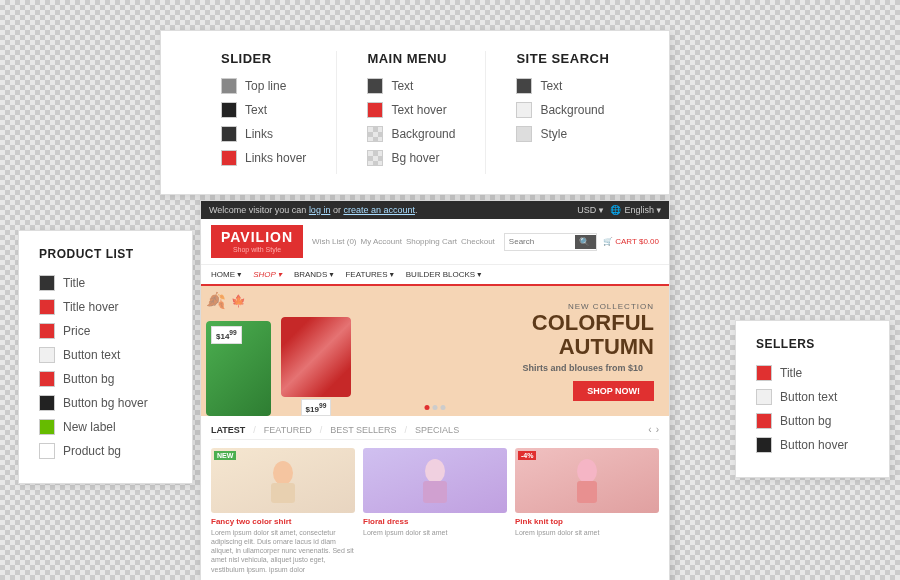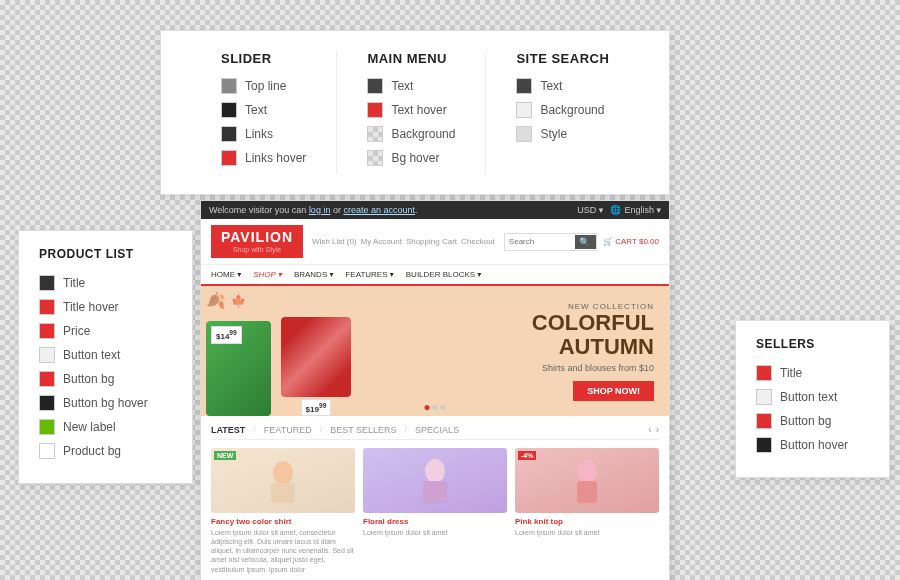--- a/index.html
+++ b/index.html
@@ -292,21 +292,22 @@
     }
     .hero-title {
       font-size: 22px;
       font-weight: bold;
       color: #5d3a1a;
       line-height: 1.1;
     }
     .hero-subtitle {
       font-size: 9px;
       color: #666;
-      margin: 4px 0;
+      margin: 4px 11px;
+      font-weight: bold;
     }
     .hero-shop-btn {
       background: #e03030;
       color: white;
       border: none;
       padding: 5px 14px;
       font-size: 9px;
       font-weight: bold;
       cursor: pointer;
       align-self: flex-end;

